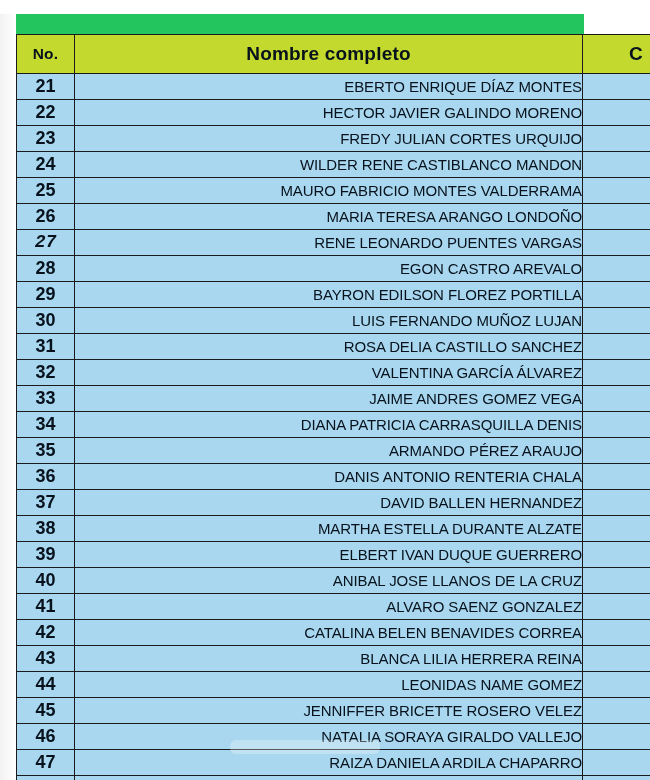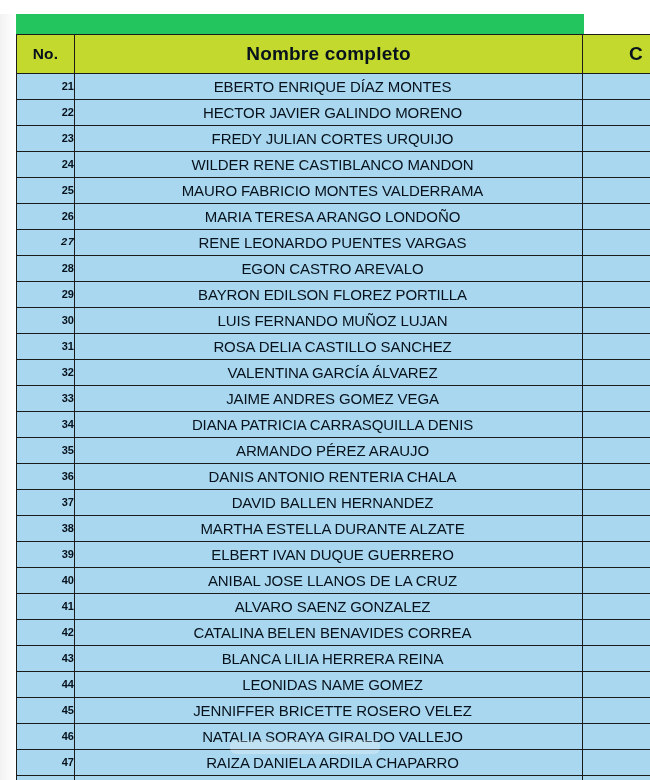--- a/index.html
+++ b/index.html
@@ -52,27 +52,27 @@
     line-height: 38px;
     font-weight: bold;
     font-size: 19px;
     text-align: center;
     letter-spacing: 0.2px;
   }
   .sheet thead th.h-no { font-size: 15.5px; }
   .sheet thead th.h-val { text-align: left; padding-left: 46px; }
 
   td.no {
-    text-align: right;
+    text-align: center;
     font-weight: bold;
-    font-size: 11px;
+    font-size: 18px;
   }
   td.no.italic { font-style: italic; font-family: Liberation Mono, monospace; }
   td.name {
-    text-align: center;
+    text-align: right;
     padding-left: 8px;
     font-size: 15px;
     letter-spacing: -0.1px;
   }
   td.val {
     text-align: right;
     padding-right: 4px;
     font-size: 15px;
   }
   

